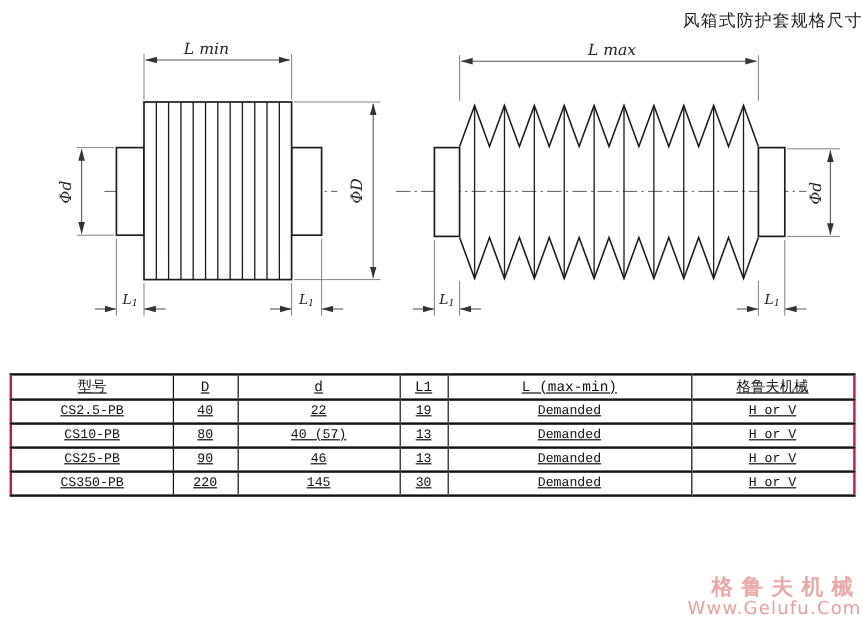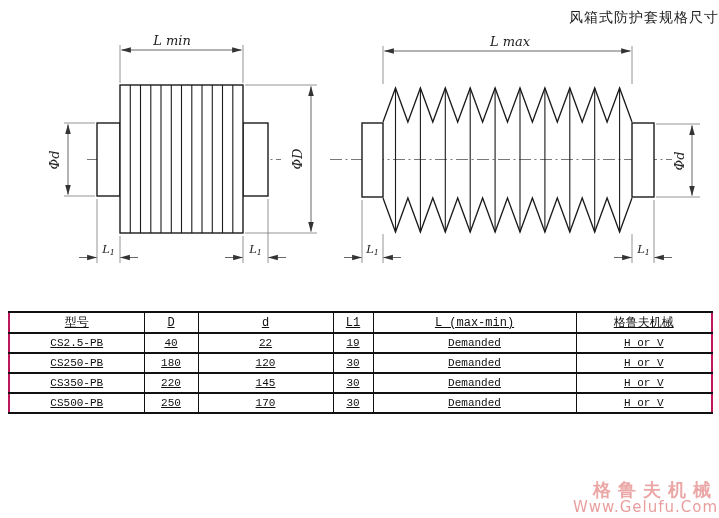--- a/index.html
+++ b/index.html
@@ -196,43 +196,43 @@
     <tbody>
       <tr>
         <td>CS2.5-PB</td>
         <td>40</td>
         <td>22</td>
         <td>19</td>
         <td>Demanded</td>
         <td>H or V</td>
       </tr>
       <tr>
-        <td>CS250-PB</td>
-        <td>180</td>
-        <td>120</td>
-        <td>30</td>
+        <td>CS10-PB</td>
+        <td>80</td>
+        <td>40 (57)</td>
+        <td>13</td>
+        <td>Demanded</td>
+        <td>H or V</td>
+      </tr>
+      <tr>
+        <td>CS25-PB</td>
+        <td>90</td>
+        <td>46</td>
+        <td>13</td>
         <td>Demanded</td>
         <td>H or V</td>
       </tr>
       <tr>
         <td>CS350-PB</td>
         <td>220</td>
         <td>145</td>
         <td>30</td>
         <td>Demanded</td>
         <td>H or V</td>
       </tr>
-      <tr>
-        <td>CS500-PB</td>
-        <td>250</td>
-        <td>170</td>
-        <td>30</td>
-        <td>Demanded</td>
-        <td>H or V</td>
-      </tr>
     </tbody>
   </table>
 
   <div class="watermark">
     <div class="wm-brand">格鲁夫机械</div>
     <div class="wm-url">Www.Gelufu.Com</div>
   </div>
 
 </div>
 

